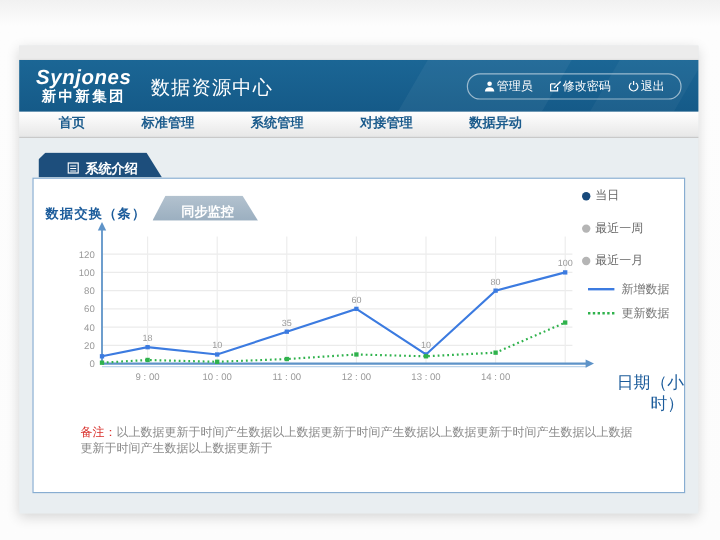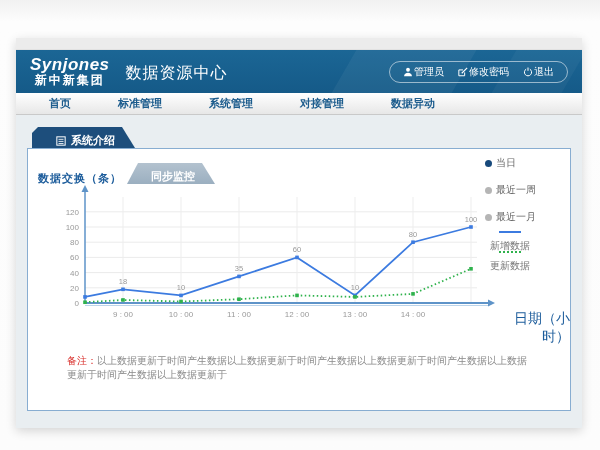--- a/index.html
+++ b/index.html
@@ -49,21 +49,21 @@
   .radio-opt { display:flex; align-items:center; gap:4px; font-size:10px; color:#666; cursor:pointer; }
   .radio-dot { width:7px; height:7px; border-radius:50%; background:#b5b5b5; }
   .radio-opt.selected .radio-dot { background:#17497b; }
 
   .y-axis-label { position:absolute; left:10px; top:22px; font-size:11px; font-weight:bold; color:#1c5c9b; letter-spacing:1px; }
   .x-axis-label { position:absolute; left:468px; top:161px; font-size:14px; font-weight:normal; color:#1c5c9b;text-align:right; }
 
   .chart-svg { position:absolute; left:0; top:0; width:544px; height:185px; }
 
   .legend { position:absolute; left:462px; top:82px; }
-  .legend-item { display:flex; align-items:center; gap:6px; height:20px; font-size:10px; color:#777; cursor:pointer;flex-direction:column; }
+  .legend-item { display:flex; align-items:center; gap:6px; height:20px; font-size:10px; color:#777; cursor:pointer; }
   .legend-line { width:22px; height:0; }
   .legend-line.solid  { border-top:2px solid #3c7be0; }
   .legend-line.dotted { border-top:2px dotted #2fb24c; }
 
   .note { position:absolute; left:39px; right:36px; top:205px; font-size:10px; color:#8a8a8a; line-height:14px; }
   .note .note-label { color:#d9302c; }
 </style>
 </head>
 <body>
 

